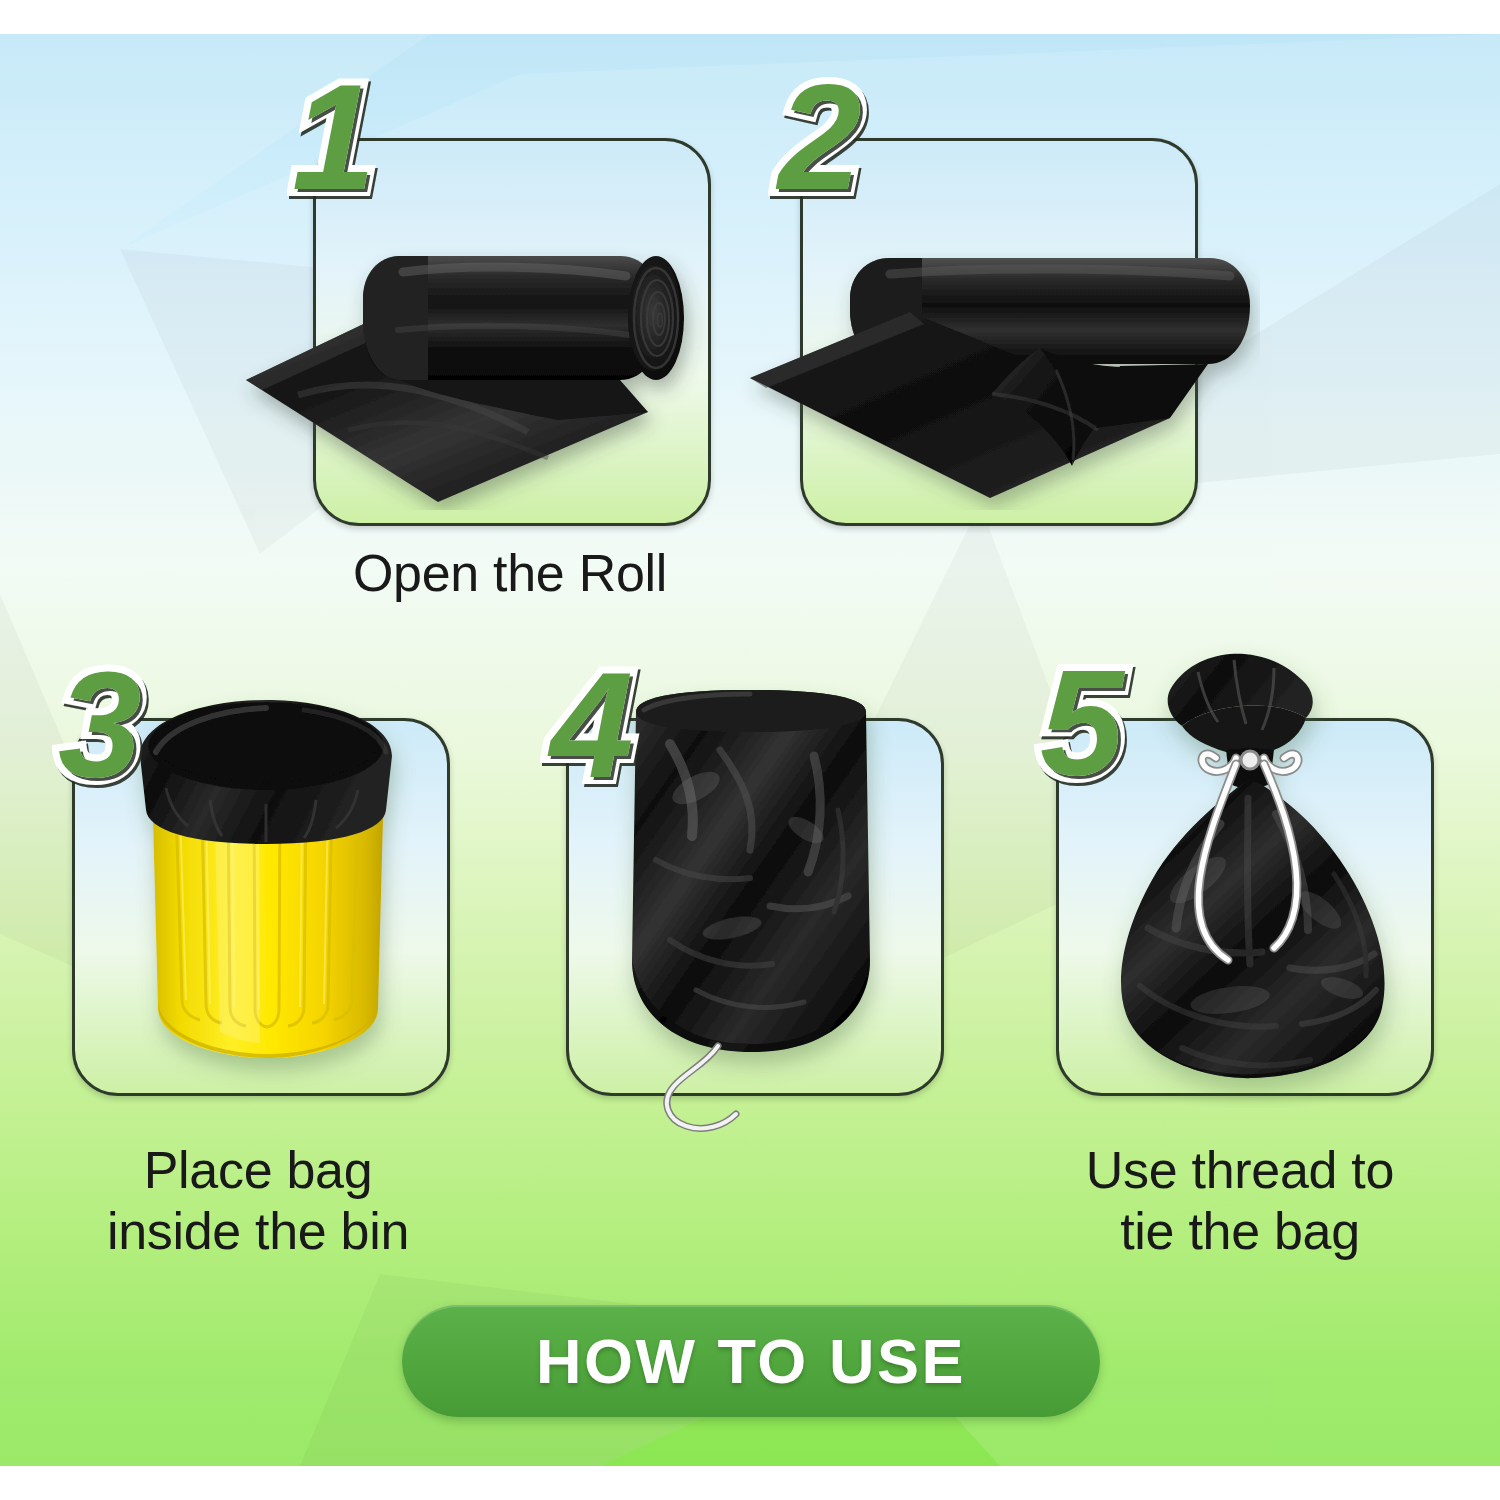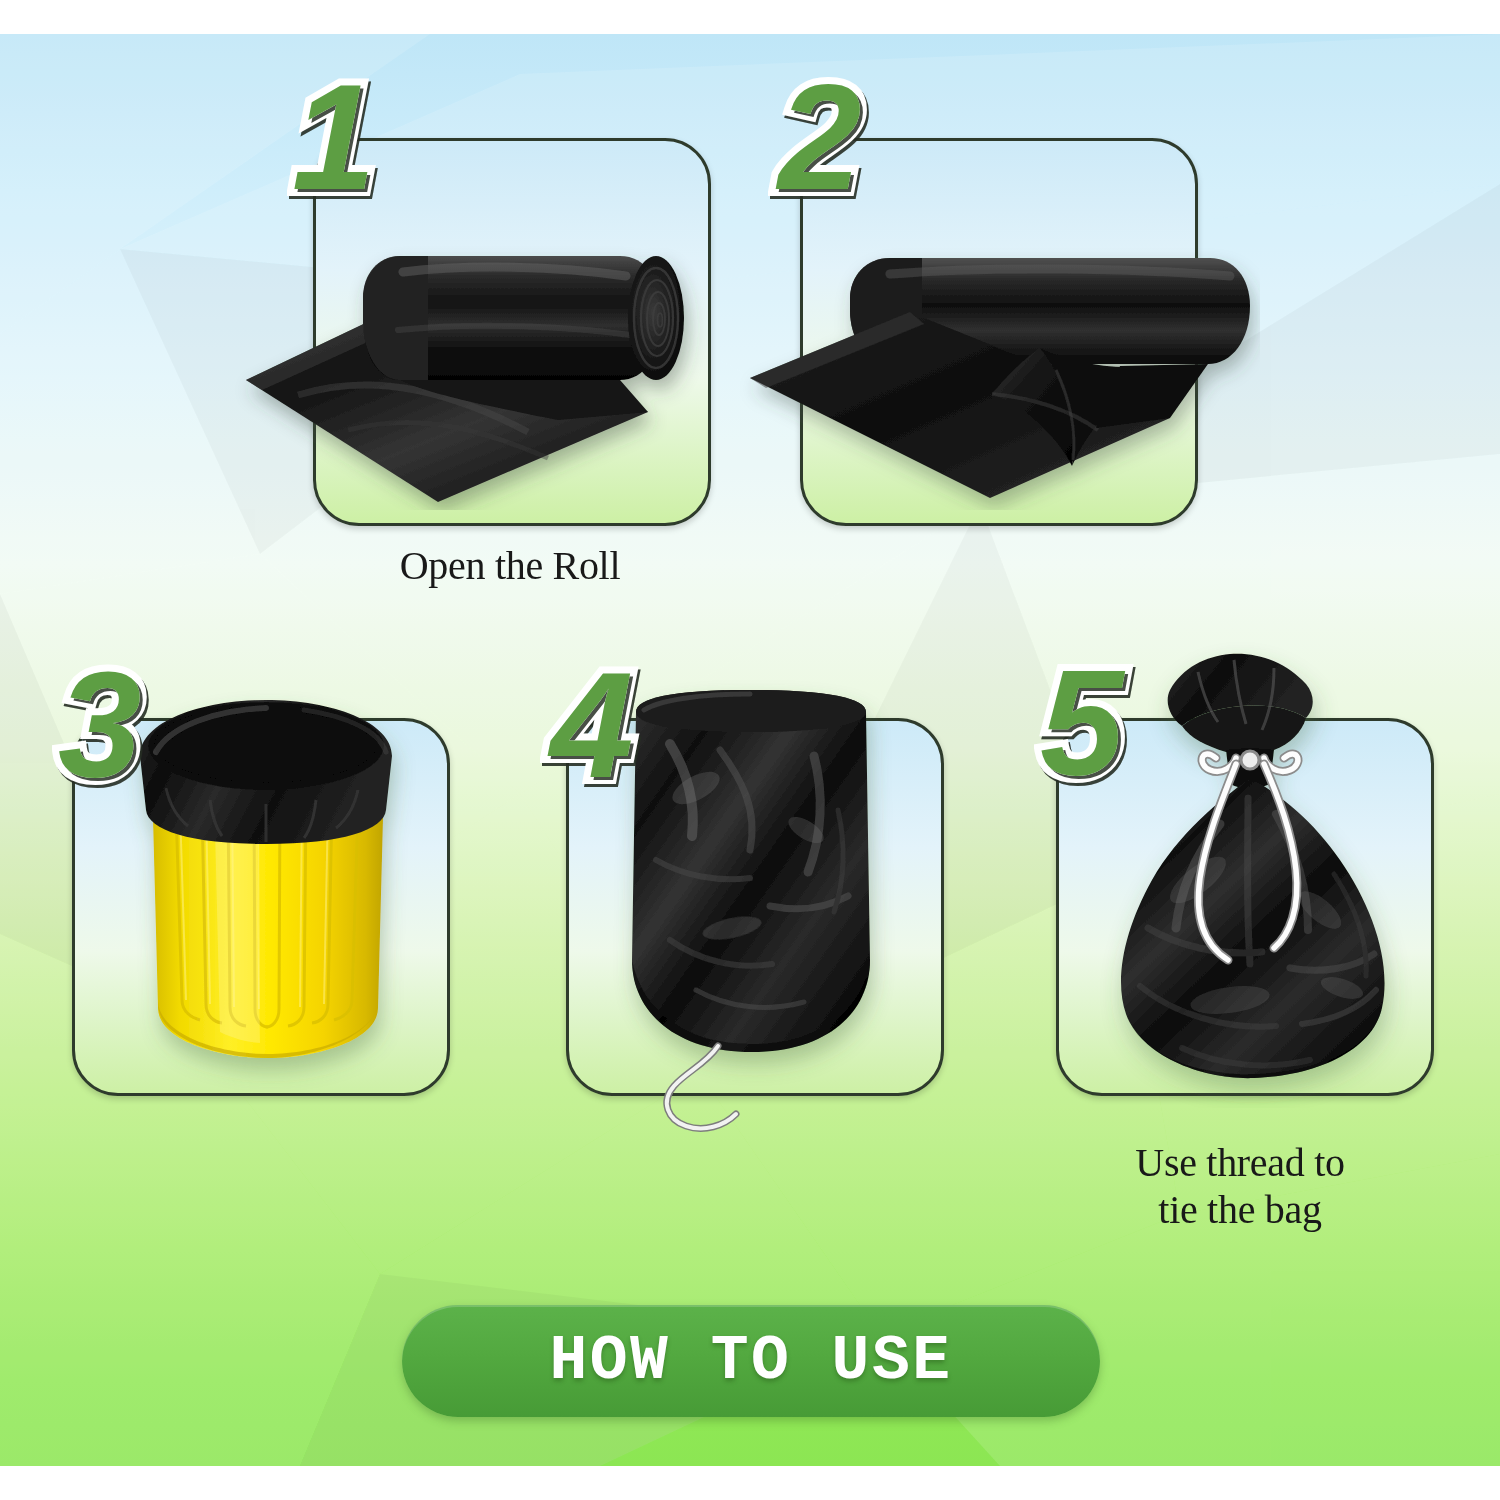--- a/index.html
+++ b/index.html
@@ -59,39 +59,37 @@
     position:relative;
     display:inline-block;
     filter:drop-shadow(2px 3px 0 rgba(38,45,36,.9));
   }
 
   
   .caption{
     position:absolute;
     text-align:center;
     color:#191919;
-    font-size:40px;
+    font-size:52px;
     line-height:1.17;
     font-weight:400;
     letter-spacing:-0.3px;
     white-space:pre-line;
     z-index:20;
-    font-family:Liberation Serif, serif;
   }
 
   
   .banner{
     position:absolute;
     left:402px;top:1305px;width:698px;height:112px;
     border-radius:56px;
     background:linear-gradient(to bottom,#5cb24a 0%,#52a83f 48%,#479b36 100%);
     box-shadow:0 4px 9px rgba(60,110,40,.35), inset 0 2px 0 rgba(255,255,255,.18);
     display:flex;align-items:center;justify-content:center;
     z-index:25;
-    font-family:Liberation Mono, monospace;
   }
   .banner span{
     color:#ffffff;
     font-size:63px;
     font-weight:bold;
     letter-spacing:2.5px;
     text-shadow:0 3px 4px rgba(40,90,25,.45);
   }
 
   
@@ -321,20 +319,22 @@
         <path d="M60 92 C74 66 120 50 170 48" stroke="#5b5b5b" stroke-width="6" fill="none" opacity="0.5" stroke-linecap="round"></path>
         <path d="M208 50 C250 56 282 70 290 92" stroke="#4c4c4c" stroke-width="5" fill="none" opacity="0.4" stroke-linecap="round"></path>
       </g>
     </svg>
   </div>
 
   <div class="badge" style="left:58px;top:650px;">
     <span class="glyph">3</span>
   </div>
 
+  <div class="caption" style="left:58px;top:1140px;width:400px;">Place bag
+inside the bin</div>
 
   <div class="card" style="left:566px;top:718px;width:372px;height:372px;"></div>
 
   <div class="art" style="left:600px;top:660px;width:340px;height:480px;">
     <svg width="340" height="480" viewBox="0 0 340 480">
       <defs>
         <linearGradient id="bag4" x1="0.1" y1="0" x2="0.95" y2="0.9">
           <stop offset="0%" stop-color="#2e2e2e"></stop>
           <stop offset="18%" stop-color="#101010"></stop>
           <stop offset="38%" stop-color="#333333"></stop>

